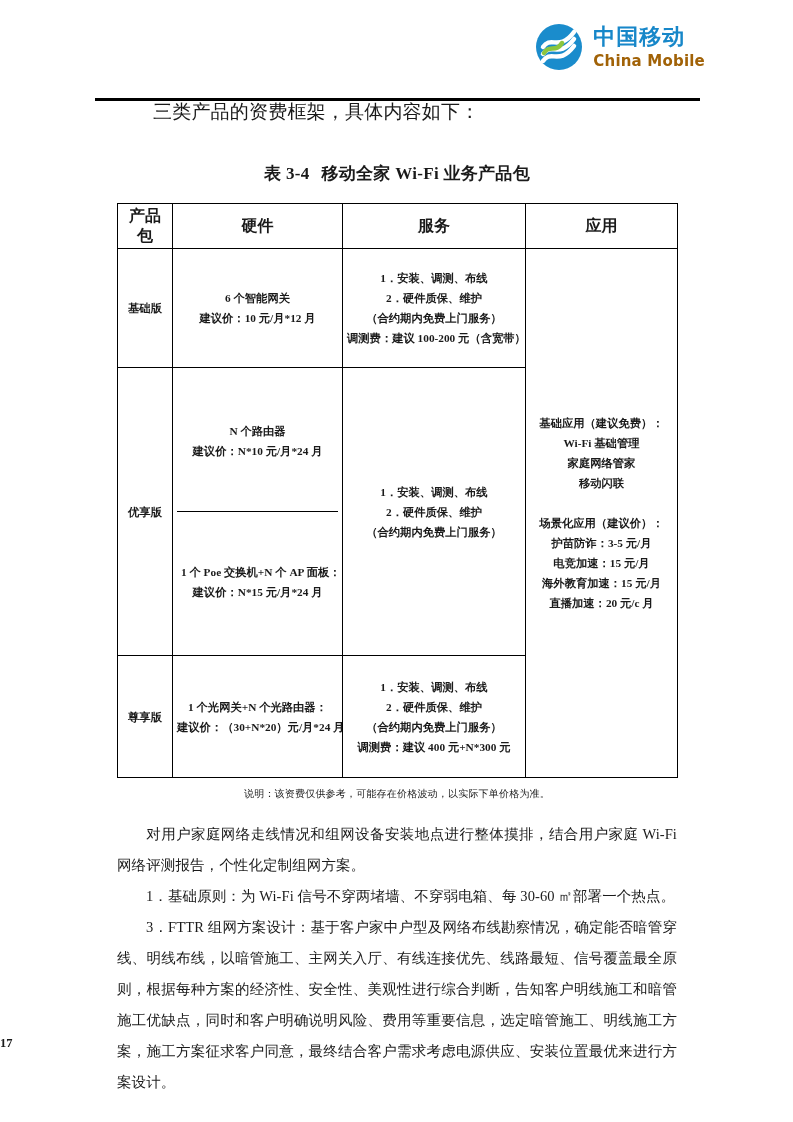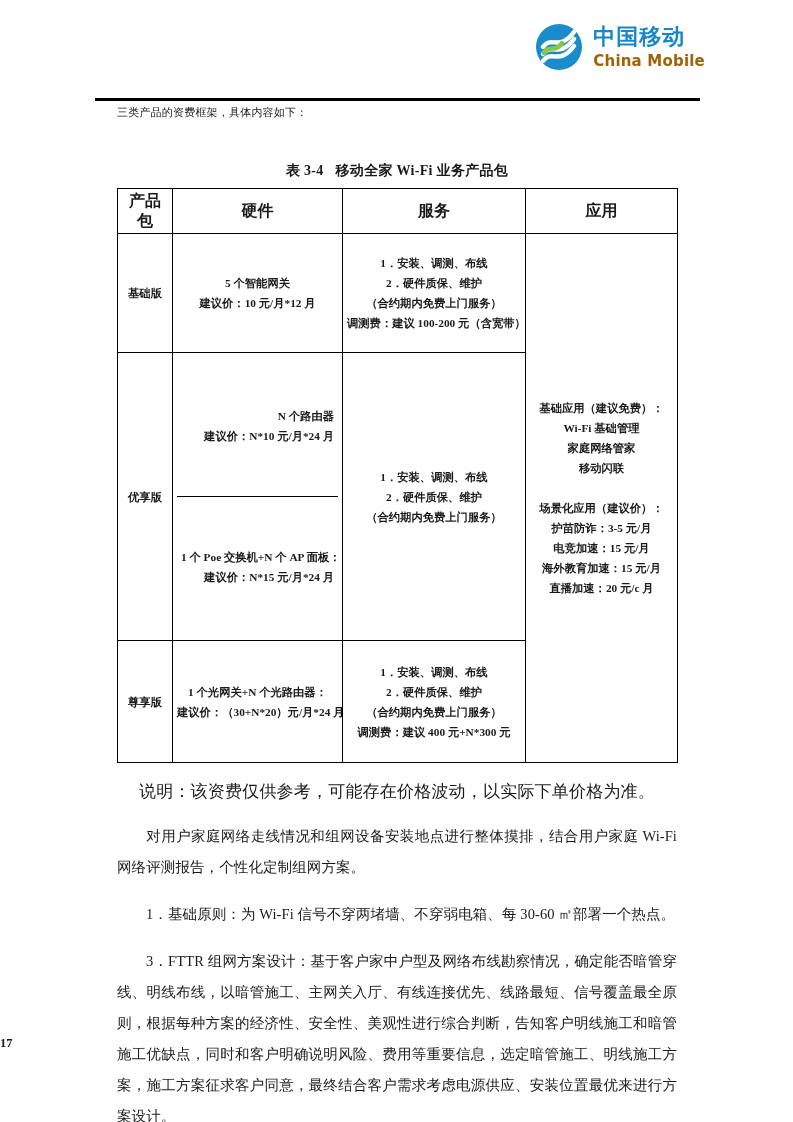--- a/index.html
+++ b/index.html
@@ -77,31 +77,32 @@
   }
 
   
   .content {
     position: absolute;
     left: 117px;
     top: 98px;
     width: 560px;
   }
   .intro-line {
-    font-size: 11px;
+    font-size: 19px;
     line-height: 28px;
     letter-spacing: 0.2px;
+    margin-left: 36px;
   }
 
   .table-caption {
     text-align: center;
-    font-size: 14px;
+    font-size: 17px;
     font-weight: 700;
     margin-top: 36px;
-    margin-bottom: 8px;
+    margin-bottom: 18px;
     letter-spacing: 0.3px;
   }
   .table-caption .cap-gap { display: inline-block; width: 12px; }
 
   
   table.pkg {
     border-collapse: collapse;
     width: 560px;
     table-layout: fixed;
     font-size: 11.3px;
@@ -133,45 +134,45 @@
   td.nest { padding: 0; vertical-align: middle; }
   table.subhw {
     border-collapse: collapse;
     width: 100%;
     table-layout: fixed;
   }
   table.subhw td {
     border: 0;
     border-bottom: 1px solid #000000;
     padding: 9px 4px;
-    text-align: right;
+    text-align: center;
     line-height: 20px;
     font-weight: 700;
   }
   table.subhw tr:last-child td { border-bottom: 0; }
 
   .row-basic  td { height: 112px; }
   .row-prem   td { height: 122px; }
   .row-elite  td { height: 115px; }
 
   .table-note {
     text-align: center;
-    font-size: 17px;
-    margin-top: 17px;
+    font-size: 10px;
+    margin-top: 9px;
     letter-spacing: 0.2px;
   }
 
   
   .para {
     font-size: 14.5px;
     line-height: 31px;
     letter-spacing: 0.1px;
     text-align: justify;
     text-justify: inter-ideograph;
-    margin-top: 16px;
+    margin-top: 0;
   }
   .para.first { margin-top: 18px; }
   .indent { display: inline-block; width: 29px; }
 
   .page-number {
     position: absolute;
     left: 0;
     top: 1036px;
     width: 793px;
     text-align: left;
@@ -223,21 +224,21 @@
           <th>硬件</th>
           <th>服务</th>
           <th>应用</th>
         </tr>
       </thead>
       <tbody>
 
         <tr class="row-basic">
           <td>基础版</td>
           <td class="cell-body">
-            <span class="cell-line">5 个智能网关</span>
+            <span class="cell-line">6 个智能网关</span>
             <span class="cell-line">建议价：10 元/月*12 月</span>
           </td>
           <td class="cell-body">
             <span class="cell-line">1．安装、调测、布线</span>
             <span class="cell-line">2．硬件质保、维护</span>
             <span class="cell-line">（合约期内免费上门服务）</span>
             <span class="cell-line">调测费：建议 100-200 元（含宽带）</span>
           </td>
           <td class="cell-app" rowspan="3">
             <span class="cell-line">基础应用（建议免费）：</span>

